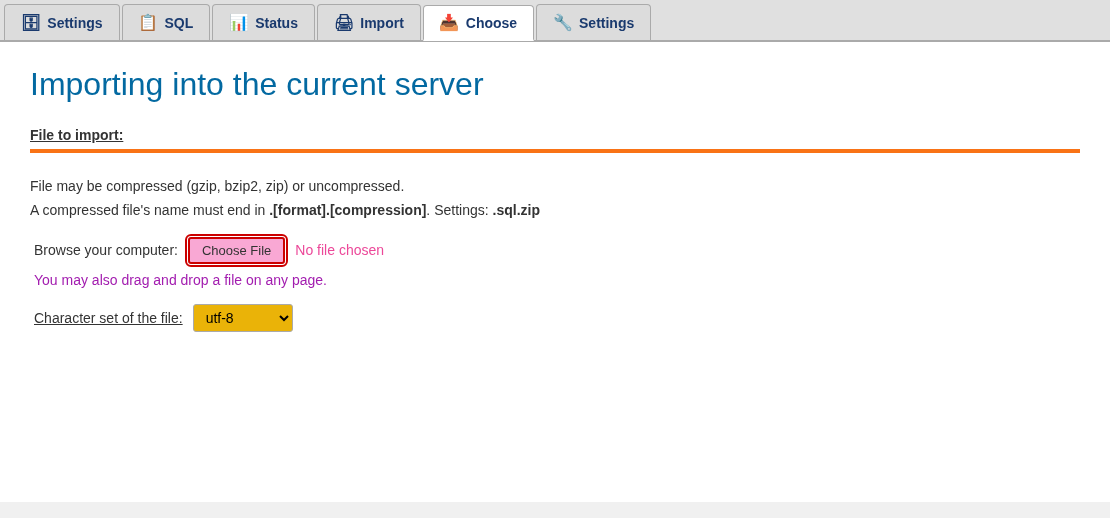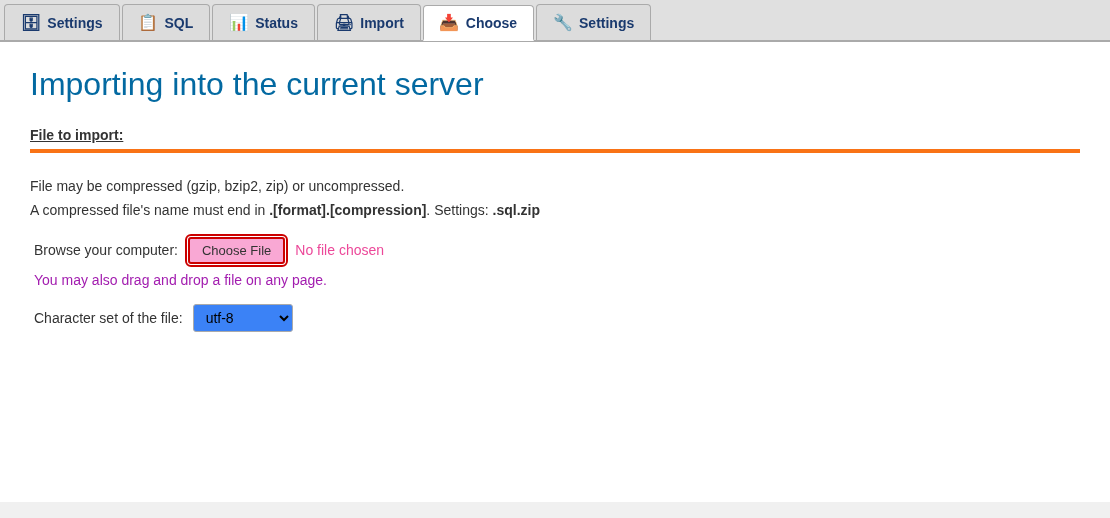--- a/index.html
+++ b/index.html
@@ -121,27 +121,28 @@
       display: flex;
       align-items: center;
       gap: 10px;
       margin-left: 4px;
       margin-top: 8px;
     }
 
     .charset-label {
       font-size: 14px;
       color: #333;
+      text-decoration: underline;
     }
 
     .charset-select {
       padding: 4px 8px;
       font-size: 14px;
       border: 1px solid #aaa;
-      background: #3b82f6;
+      background: #eab308;
       border-radius: 3px;
       min-width: 100px;
       appearance: auto;
     }
   </style>
 </head>
 <body>
 
 <div class="tab-bar">
   <a class="tab">

